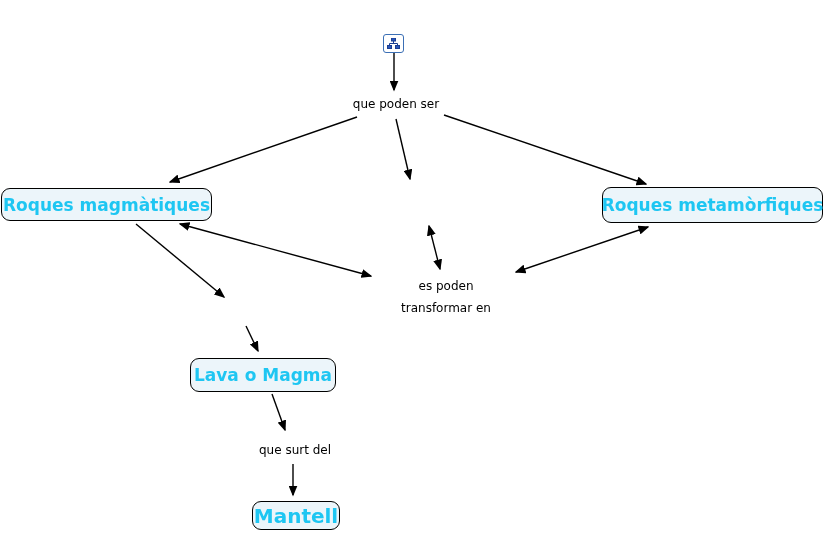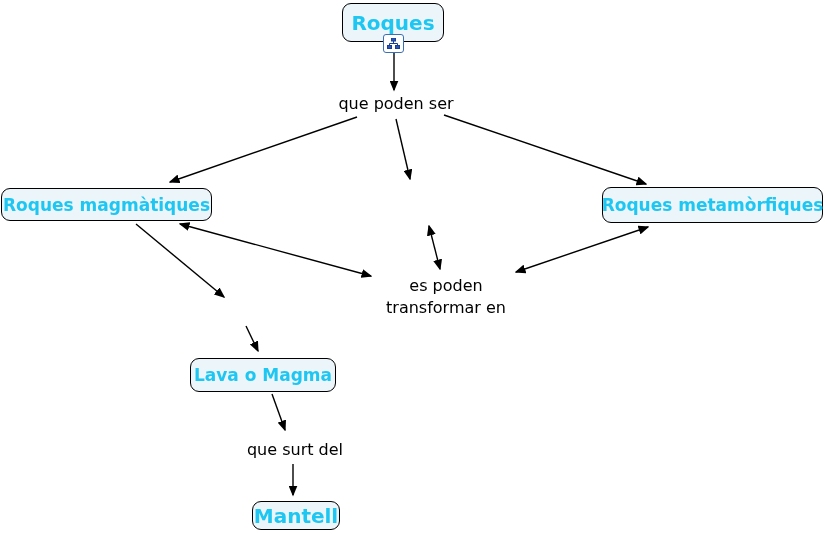--- a/index.html
+++ b/index.html
@@ -44,21 +44,21 @@
   #node-magmatiques   { left: 1px;   top: 188px; width: 211px; height: 33px; }
   #node-sedimentarias { left: 315px; top: 187px; width: 213px; height: 35px; }
   #node-metamorfiques { left: 602px; top: 187px; width: 221px; height: 36px; }
   #node-lava          { left: 190px; top: 358px; width: 146px; height: 34px; }
   #node-mantell       { left: 252px; top: 501px; width: 88px;  height: 29px; font-size: 20px; }
 
   .phrase {
     position: absolute;
     transform: translateX(-50%);
     color: #000000;
-    font-size: 16px;
+    font-size: 12px;
     line-height: 22px;
     text-align: center;
     white-space: pre-line;
     cursor: default;
   }
   #phrase-que-poden-ser { left: 396px; top: 93px;  }
   #phrase-es-poden      { left: 446px; top: 275px; }
   #phrase-formades-de   { left: 242px; top: 303px; }
   #phrase-que-surt-del  { left: 295px; top: 439px; }
 
@@ -93,23 +93,20 @@
     <line x1="444" y1="115" x2="646" y2="184" marker-end="url(#ah)"></line>
     <line x1="180" y1="224" x2="371" y2="276" marker-start="url(#ah)" marker-end="url(#ah)"></line>
     <line x1="429" y1="226" x2="440" y2="269" marker-start="url(#ah)" marker-end="url(#ah)"></line>
     <line x1="648" y1="227" x2="516" y2="272" marker-start="url(#ah)" marker-end="url(#ah)"></line>
     <line x1="136" y1="224" x2="224" y2="297" marker-end="url(#ah)"></line>
     <line x1="246" y1="326" x2="258" y2="351" marker-end="url(#ah)"></line>
     <line x1="272" y1="394" x2="285" y2="430" marker-end="url(#ah)"></line>
     <line x1="293" y1="464" x2="293" y2="495" marker-end="url(#ah)"></line>
   </svg>
 
-  <div id="node-roques" class="concept">
-    <span>Roques</span>
-  </div>
 
   <div id="resource-icon-button">
     <span style="display:flex;">
       <svg width="13" height="11" viewBox="0 0 13 11">
         <g stroke="#1b3e91" stroke-width="1" fill="#2a55b8">
           <line x1="6.5" y1="2.5" x2="6.5" y2="5.5"></line>
           <line x1="2.5" y1="5.5" x2="10.5" y2="5.5"></line>
           <line x1="2.5" y1="5.5" x2="2.5" y2="8"></line>
           <line x1="10.5" y1="5.5" x2="10.5" y2="8"></line>
           <rect x="4.5" y="0" width="4" height="3"></rect>

